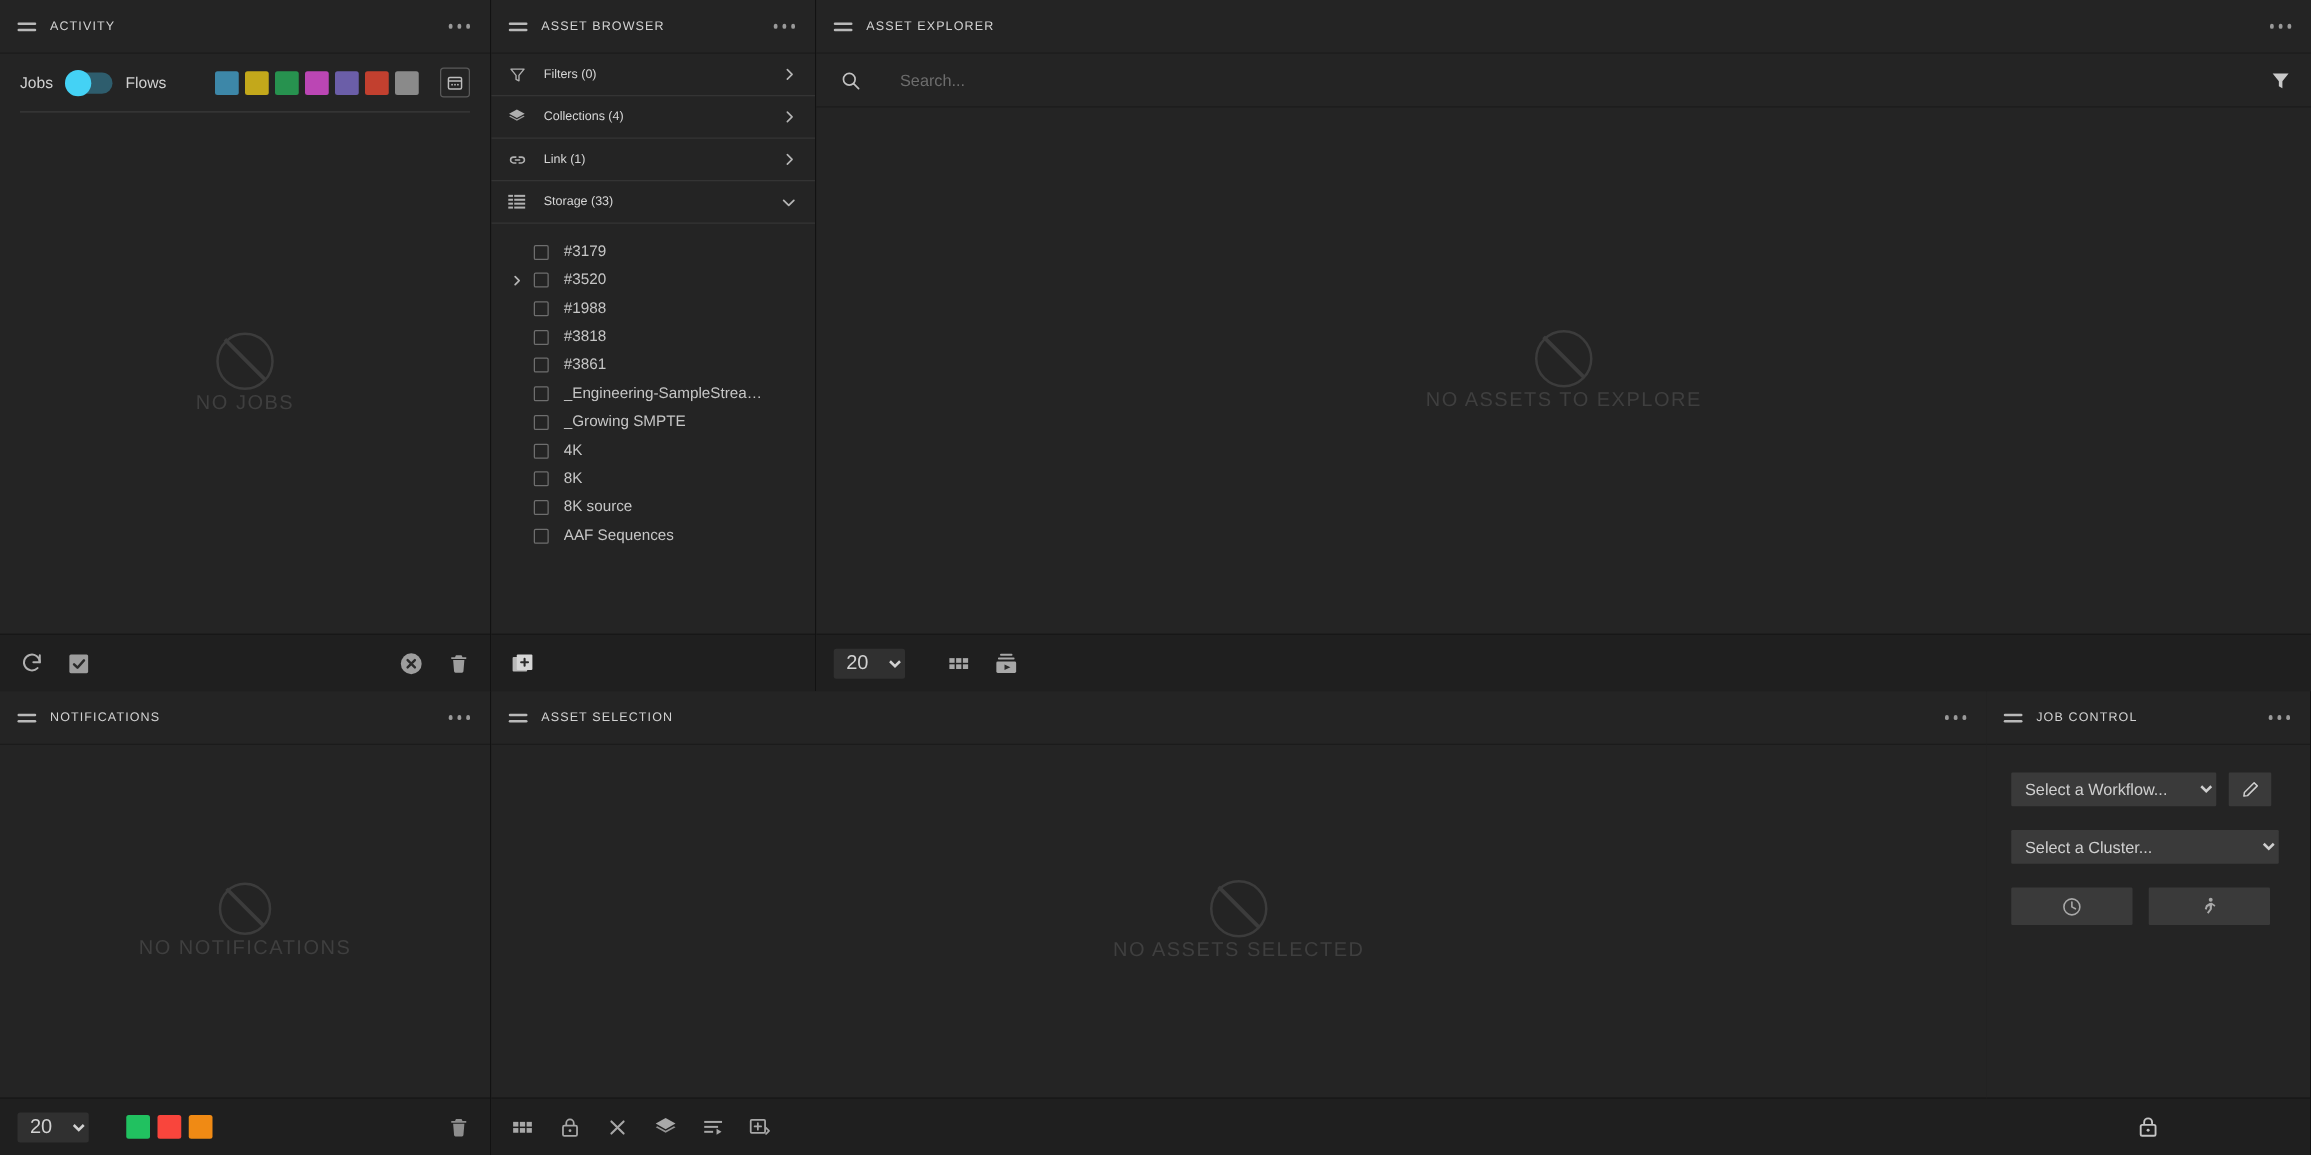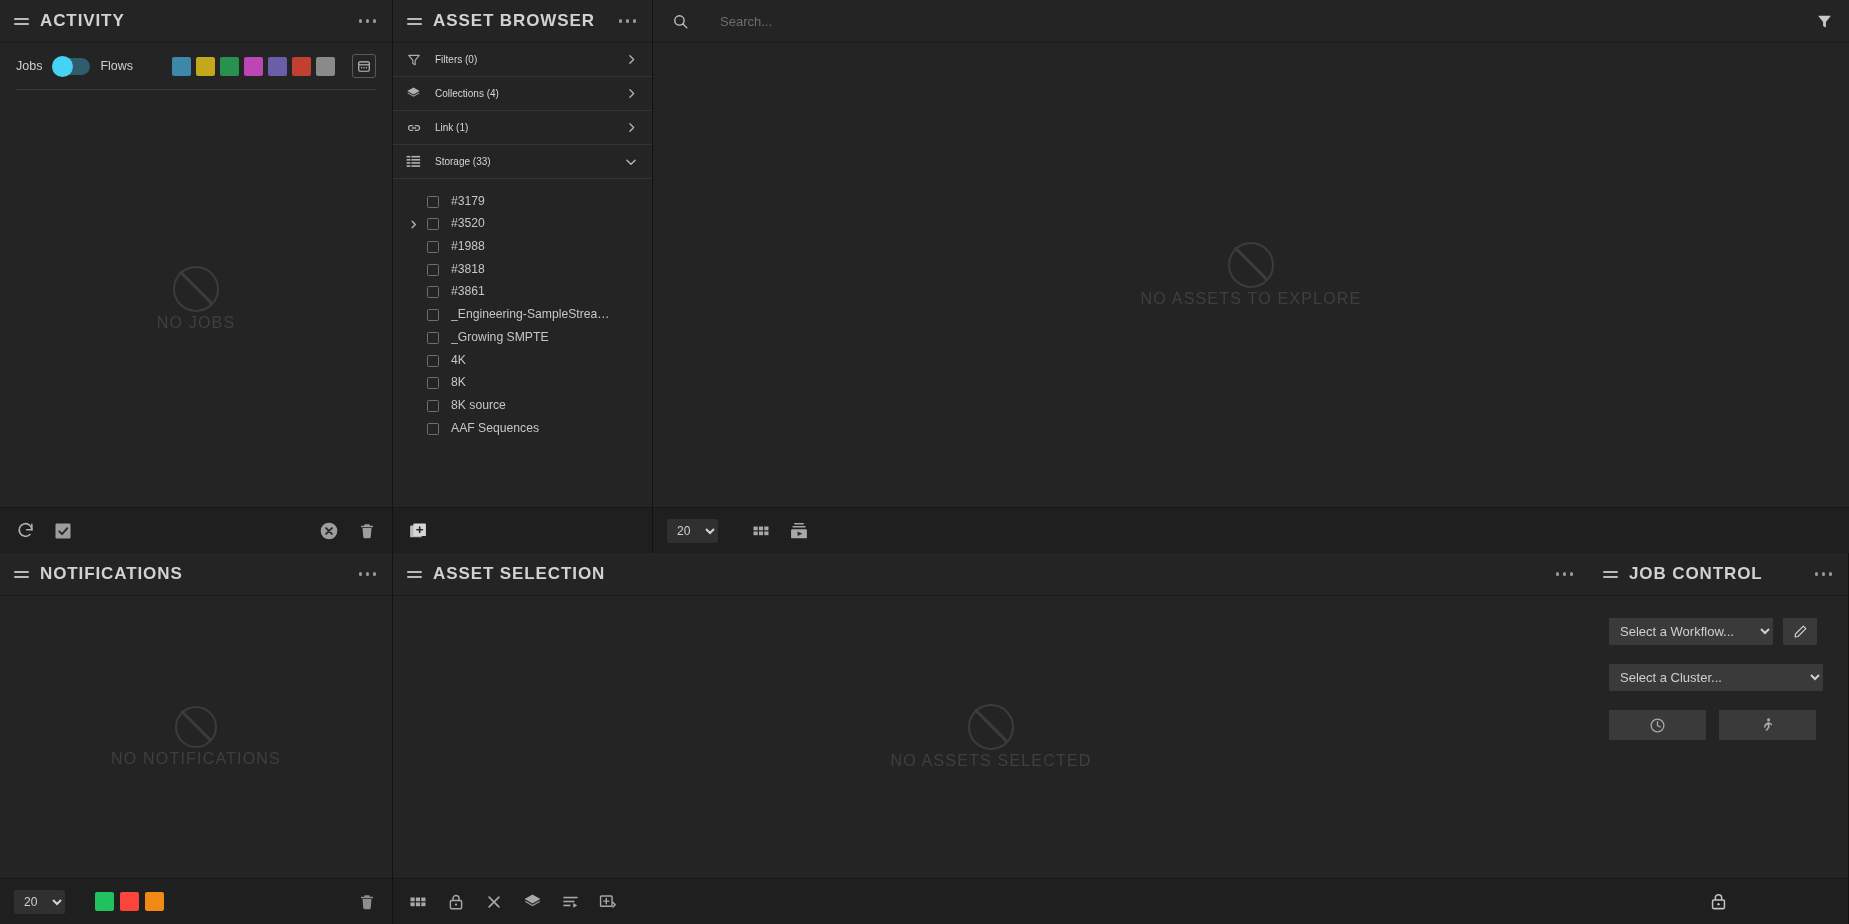--- a/index.html
+++ b/index.html
@@ -35,22 +35,22 @@
     background: #242424;
     border-bottom: 1px solid #1b1b1b;
   }
   .grip {
     width: 15px; height: 10px; margin-right: 11px;
     display: flex; flex-direction: column; justify-content: center; gap: 3px;
     flex: 0 0 auto;
   }
   .grip span { display: block; height: 2px; background: #b9b9b9; border-radius: 1px; }
   .panel-title {
-    font-size: 17px; letter-spacing: 0.9px; color: #d2d2d2;
-    font-weight: 700; white-space: nowrap;
+    font-size: 10px; letter-spacing: 0.9px; color: #d2d2d2;
+    font-weight: 400; white-space: nowrap;
   }
   .dots {
     margin-left: auto; display: flex; gap: 3.5px; align-items: center;
     padding: 6px 2px; cursor: pointer;
   }
   .dots i { width: 3.5px; height: 3.5px; border-radius: 50%; background: #9a9a9a; display: block; }
 
   
   .activity-bar {
     height: 46px; display: flex; align-items: center;
@@ -108,21 +108,21 @@
   }
   .toolbar .spacer { margin-left: auto; }
   .tb-icon {
     width: 22px; height: 22px; display: flex;
     align-items: center; justify-content: center; cursor: pointer;
   }
   .tb-icon svg { display: block; }
 
   .mini-select {
     background: #303030; color: #d2d2d2; border: none;
-    font-size: 12px; font-family: "Liberation Sans", sans-serif;
+    font-size: 16px; font-family: "Liberation Sans", sans-serif;
     height: 24px; padding: 0 4px 0 6px; border-radius: 2px; cursor: pointer;
   }
 
   
   .ab-body { flex: 1; overflow: hidden; display: flex; flex-direction: column; }
   .ab-section {
     height: 34px; min-height: 34px;
     display: flex; align-items: center; gap: 13px;
     padding: 0 14px 0 12px;
     border-bottom: 1px solid #343434;
@@ -414,20 +414,32 @@
           <svg width="20" height="20" viewBox="0 0 24 24">
             <rect x="2.5" y="5.5" width="14" height="14" rx="1" fill="#b9b9b9"></rect>
             <rect x="6.5" y="3" width="15" height="15" rx="1" fill="#d6d6d6"></rect>
             <path d="M14 7.2v6.6 M10.7 10.5h6.6" stroke="#2b2b2b" stroke-width="2" stroke-linecap="round"></path>
           </svg>
         </div>
       </div>
     </div>
 
     <div class="panel col-c">
+      <div class="panel-header">
+        <div class="grip">
+            <span></span>
+            <span></span>
+          </div>
+        <div class="panel-title">ASSET EXPLORER</div>
+        <div class="dots">
+            <i></i>
+            <i></i>
+            <i></i>
+          </div>
+      </div>
 
       <div class="search-bar">
         <span class="tb-icon">
           <svg width="17" height="17" viewBox="0 0 24 24" fill="none" stroke="#c2c2c2" stroke-width="1.9" stroke-linecap="round">
             <circle cx="10.5" cy="10.5" r="6.6"></circle>
               <line x1="15.4" y1="15.4" x2="21" y2="21"></line>
           </svg>
         </span>
         <input class="search-input" type="text" placeholder="Search..." style="">
         <span class="tb-icon">

